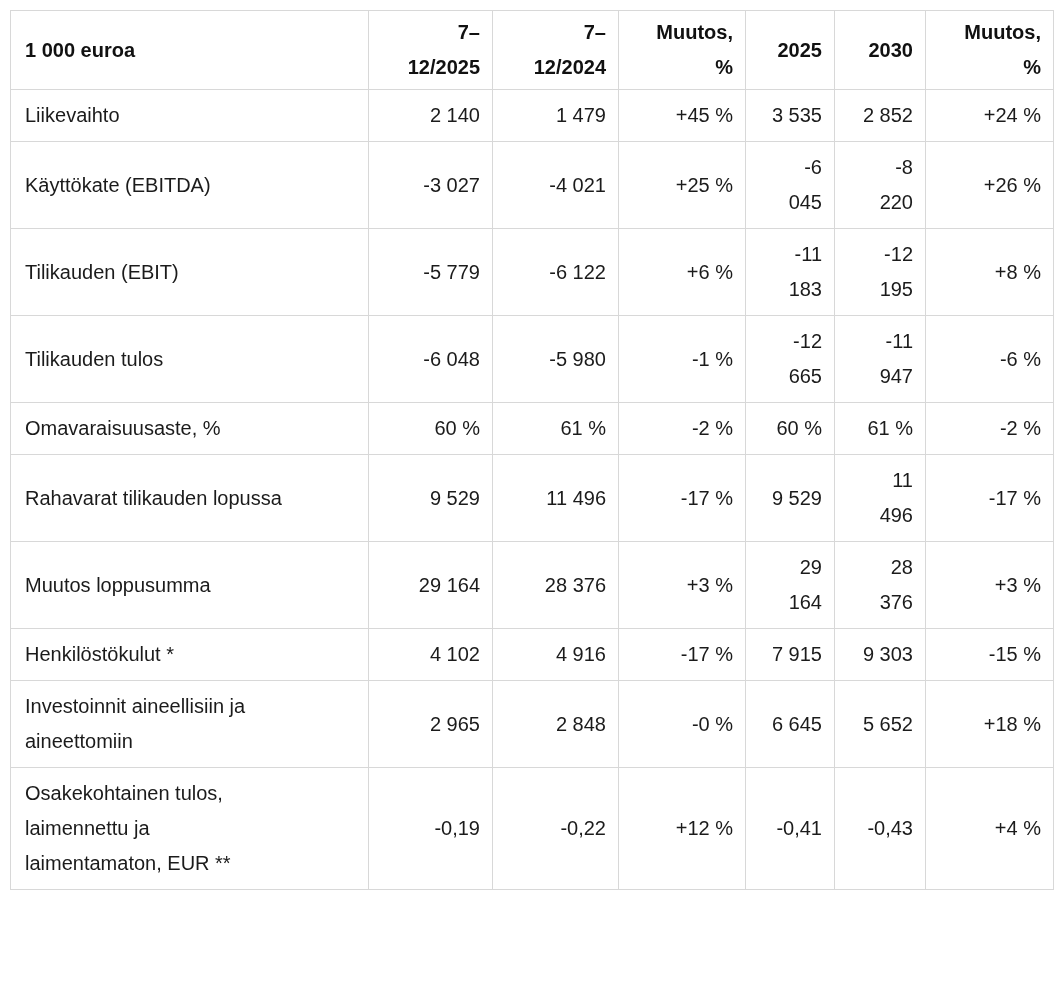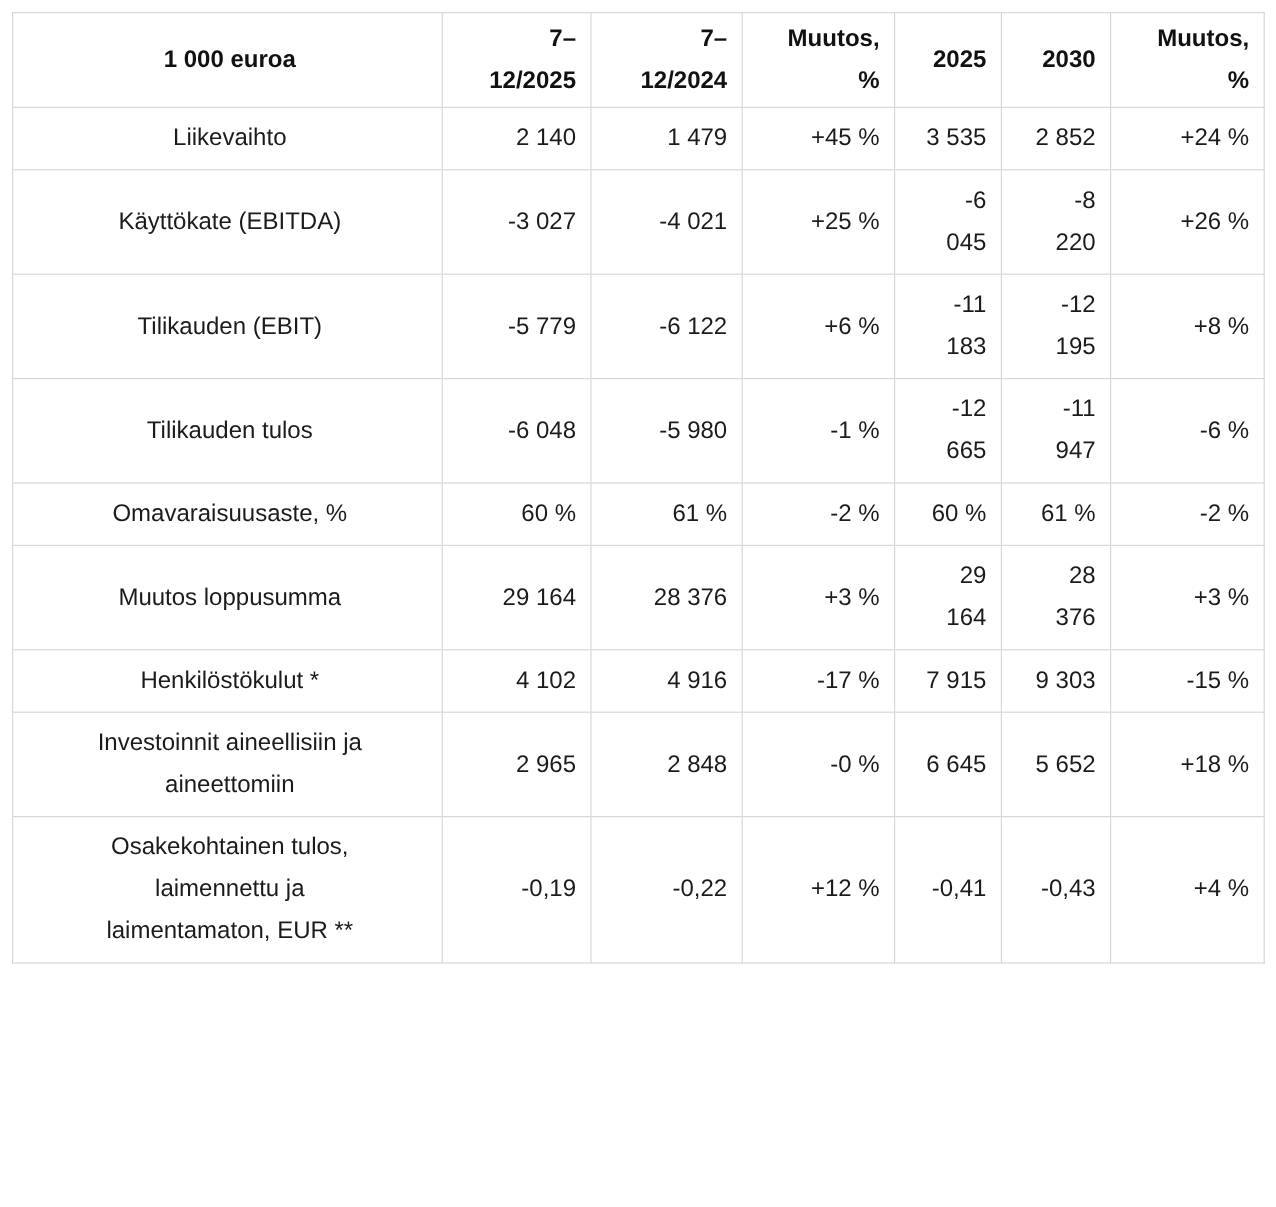--- a/index.html
+++ b/index.html
@@ -35,21 +35,21 @@
     font-weight: 400;
   }
   table.fin-table th {
     padding: 4px 12px;
     text-align: right;
     font-weight: 700;
     color: #111111;
   }
   table.fin-table th.label-col,
   table.fin-table td.label-col {
-    text-align: center;
+    text-align: left;
     padding-left: 14px;
     padding-right: 10px;
     margin-top: 12px;
   }
 </style>
 </head>
 <body>
 
 <div class="table-wrap">
   <table class="fin-table">
@@ -123,20 +123,30 @@
         <tr>
           <td class="label-col">Omavaraisuusaste, %</td>
           <td>60 %</td>
           <td>61 %</td>
           <td>-2 %</td>
           <td>60 %</td>
           <td>61 %</td>
           <td>-2 %</td>
         </tr>
         <tr>
+          <td class="label-col">Rahavarat tilikauden lopussa</td>
+          <td>9 529</td>
+          <td>11 496</td>
+          <td>-17 %</td>
+          <td>9 529</td>
+          <td>11
+496</td>
+          <td>-17 %</td>
+        </tr>
+        <tr>
           <td class="label-col">Muutos loppusumma</td>
           <td>29 164</td>
           <td>28 376</td>
           <td>+3 %</td>
           <td>29
 164</td>
           <td>28
 376</td>
           <td>+3 %</td>
         </tr>

